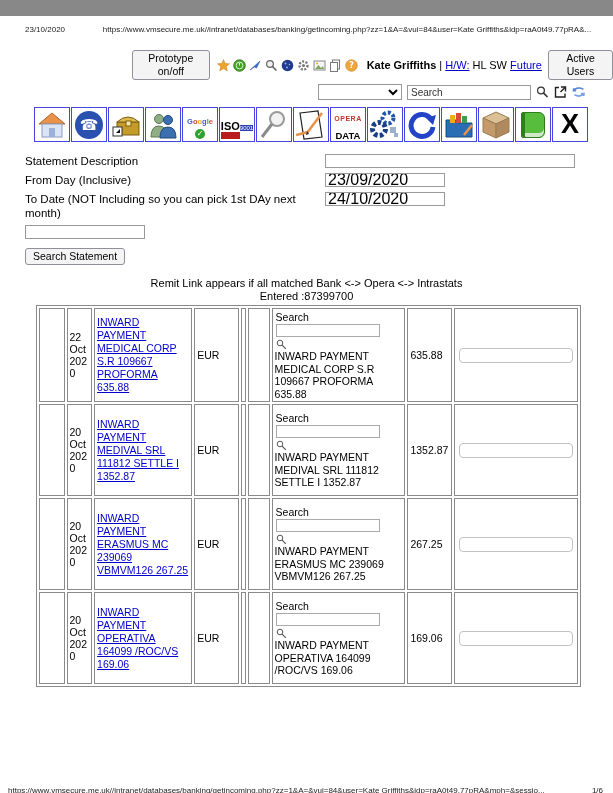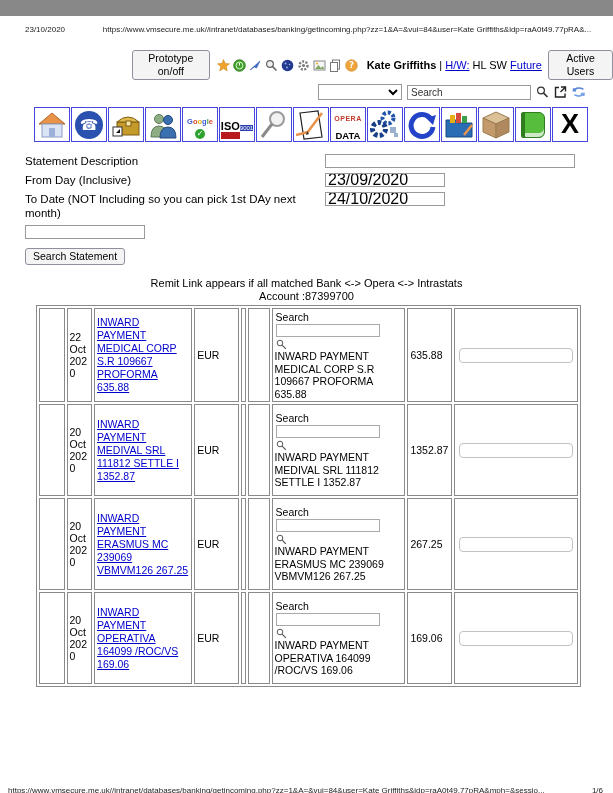--- a/index.html
+++ b/index.html
@@ -286,21 +286,21 @@
       </div>
       <div class="form-row">
         <input class="txt datebox" type="text" value="" style="">
       </div>
     </div>
     <button class="btn searchst">Search Statement</button>
 
     
     <div class="notes">
       <div>Remit Link appears if all matched Bank &lt;-&gt; Opera &lt;-&gt; Intrastats</div>
-      <div>Account :87399700</div>
+      <div>Entered :87399700</div>
     </div>
 
     <table class="rcpt">
       <colgroup>
         <col style="width:25px">
           <col style="width:25px">
           <col style="width:96px">
           <col style="width:44px">
         <col style="width:5px">
           <col style="width:21px">

